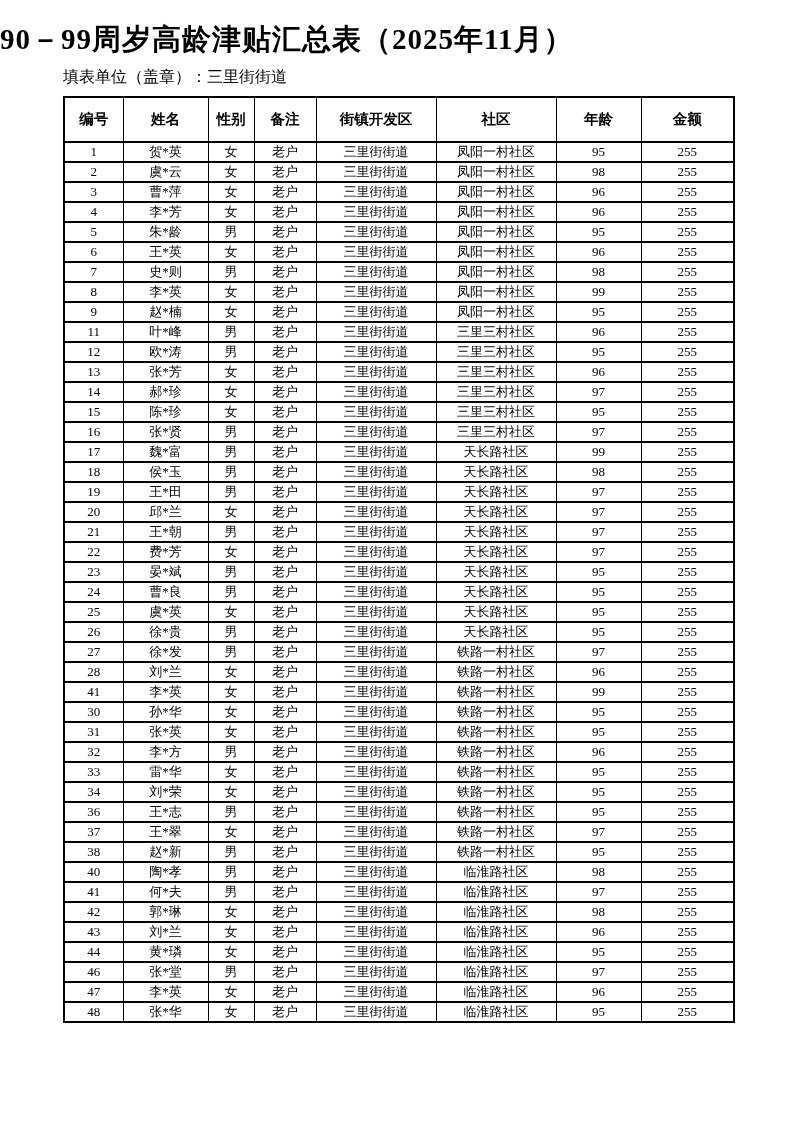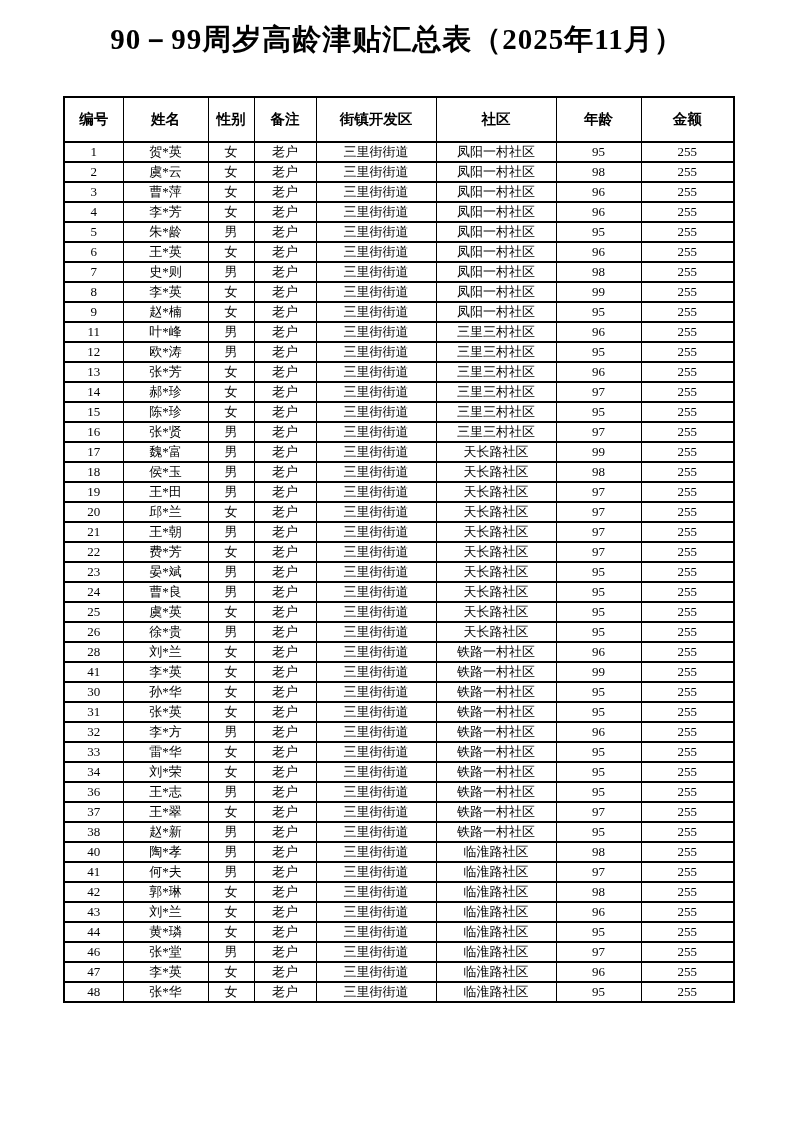--- a/index.html
+++ b/index.html
@@ -10,21 +10,20 @@
     background: #ffffff;
     font-family: "Liberation Serif", "DejaVu Serif", serif;
     color: #000000;
     overflow: hidden;
   }
   .doc-title {
     position: absolute;
     top: 20px;
     left: 0;
     width: 100%;
-    text-align: center;
     font-size: 29px;
     font-weight: bold;
     letter-spacing: 1px;
     white-space: nowrap;
   }
   .form-unit {
     position: absolute;
     top: 66px;
     left: 63px;
     font-size: 16px;
@@ -63,20 +62,21 @@
     font-weight: normal;
   }
 </style>
 </head>
 <body>
 
 <div class="page">
 
   <div class="doc-title">90－99周岁高龄津贴汇总表（2025年11月）</div>
 
+  <div class="form-unit">填表单位（盖章）：三里街街道</div>
 
   <table class="summary">
     <colgroup>
       <col style="width:59px">
       <col style="width:85px">
       <col style="width:46px">
       <col style="width:62px">
       <col style="width:120px">
       <col style="width:120px">
       <col style="width:85px">
@@ -339,20 +339,30 @@
           <td>26</td>
           <td>徐*贵</td>
           <td>男</td>
           <td>老户</td>
           <td>三里街街道</td>
           <td>天长路社区</td>
           <td>95</td>
           <td>255</td>
         </tr>
         <tr>
+          <td>27</td>
+          <td>徐*发</td>
+          <td>男</td>
+          <td>老户</td>
+          <td>三里街街道</td>
+          <td>铁路一村社区</td>
+          <td>97</td>
+          <td>255</td>
+        </tr>
+        <tr>
           <td>28</td>
           <td>刘*兰</td>
           <td>女</td>
           <td>老户</td>
           <td>三里街街道</td>
           <td>铁路一村社区</td>
           <td>96</td>
           <td>255</td>
         </tr>
         <tr>

